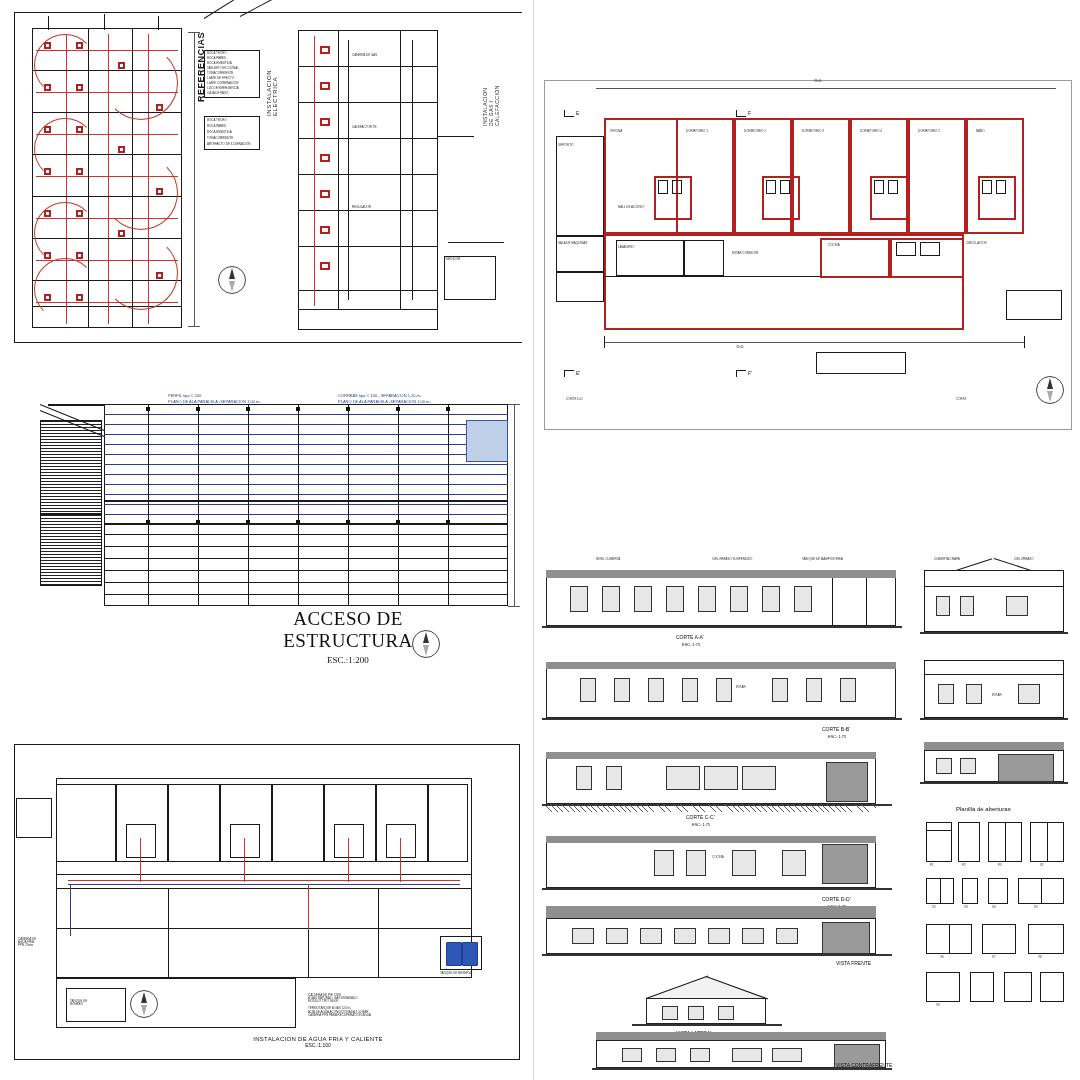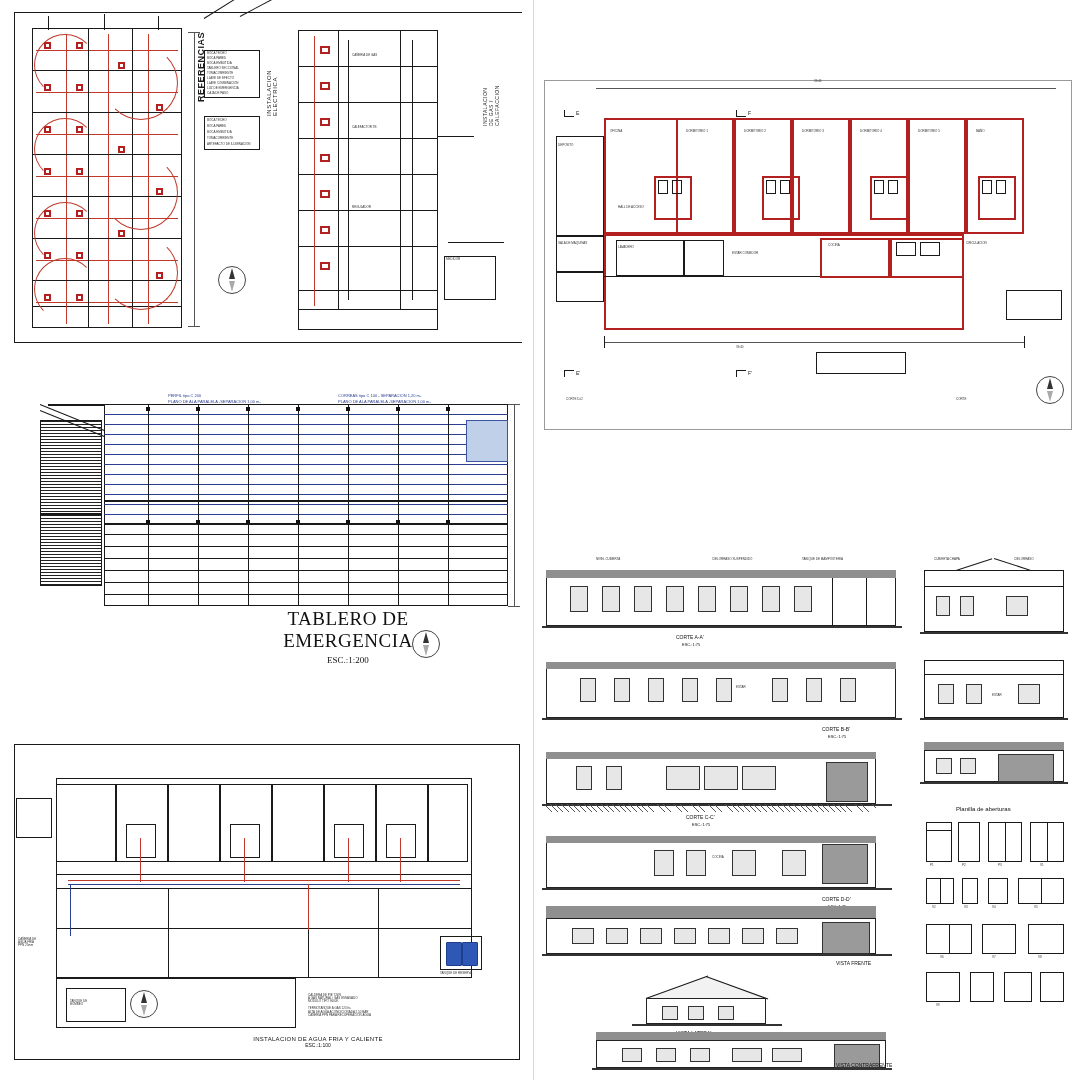--- a/index.html
+++ b/index.html
@@ -252,22 +252,22 @@
     <div class="tiny2" style="position:absolute;left:330px;top:10px;color:#2a3f8f;">PLANO DE ALA PARALELA -SEPARACION 1,00 m-</div>
 
     <div class="compass" style="left:404px;top:240px;">
       <div class="ring"></div>
         <div class="n"></div>
         <div class="s"></div>
     </div>
 
     <div style="position:absolute;left:240px;top:218px;width:200px;">
       <div class="title-main">
-        <span>TABLERO DE</span><br>
-        <span>EMERGENCIA</span>
+        <span>ACCESO DE</span><br>
+        <span>ESTRUCTURA</span>
       </div>
       <div class="title-sub">ESC.:1:200</div>
     </div>
   </div>
 
   <div class="panel" style="left:8px;top:738px;width:520px;height:336px;">
 
     <div class="box" style="left:6px;top:6px;width:506px;height:316px;"></div>
 
     <div class="box" style="left:48px;top:40px;width:416px;height:200px;"></div>

